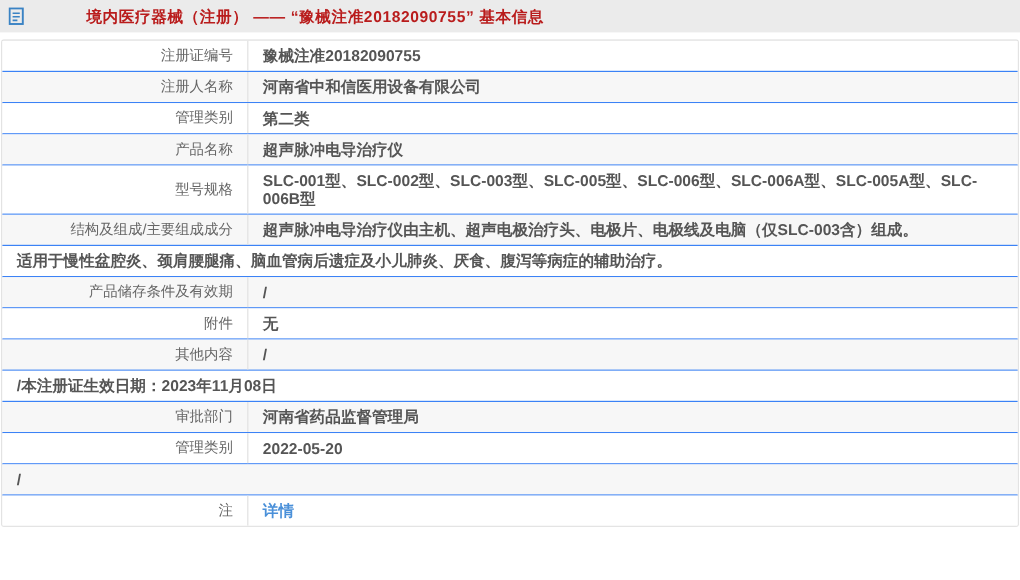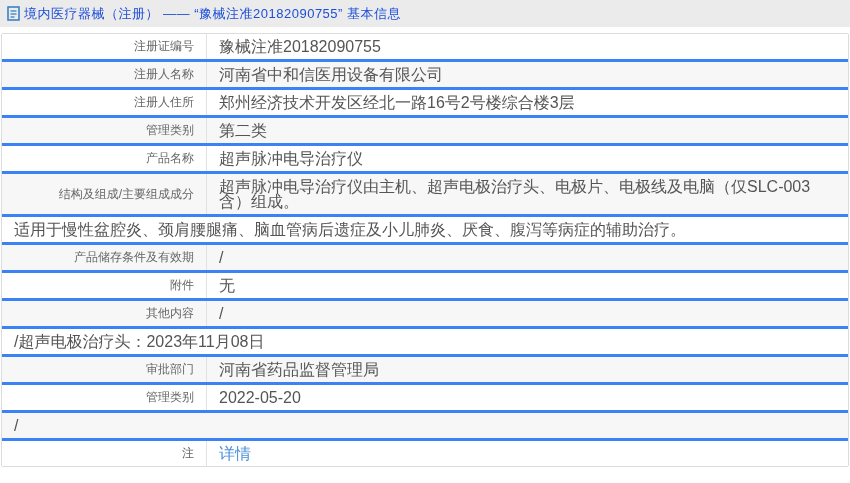--- a/index.html
+++ b/index.html
@@ -17,34 +17,35 @@
     padding-left: 7px;
   }
   .page-header .doc-icon {
     width: 13px; height: 15px;
     margin-right: 4px;
     display: inline-flex;
     align-items: center;
   }
   .page-title {
     font-size: 13px;
-    font-weight: normal;
-    color: #1d4ed8;
+    font-weight: bold;
+    color: #b91c1c;
     letter-spacing: 0.5px;
+    margin-left: 48px;
   }
   .info-table {
     margin: 6px 1px 0 1px;
     border: 1px solid #dcdcdc;
     border-radius: 2px;
     background: #ffffff;
   }
   .t-row {
     display: flex;
     min-height: 25px;
-    border-bottom: 3px solid #3b82f6;
+    border-bottom: 1px solid #3b82f6;
     background: #ffffff;
   }
   .t-row:nth-child(even) { background: #f7f7f7; }
   .t-row:last-child { border-bottom: none; }
   .label-cell {
     width: 205px;
     flex-shrink: 0;
     text-align: right;
     padding: 5px 12px 5px 5px;
     font-size: 12px;
@@ -52,25 +53,26 @@
     color: #666666;
     border-right: 1px solid #e2e2e2;
     display: flex;
     justify-content: flex-end;
     align-items: center;
     gap: 3px;
   }
   .value-cell {
     flex: 1;
     padding: 5px 12px;
-    font-size: 16px;
+    font-size: 13px;
     line-height: 15px;
     color: #555555;
     display: flex;
     align-items: center;
+    font-weight: bold;
   }
   .value-cell a {
     color: #4a90d9;
     text-decoration: none;
     cursor: pointer;
   }
 </style>
 </head>
 <body>
 
@@ -89,30 +91,30 @@
 <div class="info-table">
   <div class="t-row">
     <div class="label-cell">注册证编号</div>
     <div class="value-cell">豫械注准20182090755</div>
   </div>
   <div class="t-row">
     <div class="label-cell">注册人名称</div>
     <div class="value-cell">河南省中和信医用设备有限公司</div>
   </div>
   <div class="t-row">
-    <div class="label-cell">注册人住所</div>
-    <div class="value-cell">郑州经济技术开发区经北一路16号2号楼综合楼3层</div>
-  </div>
-  <div class="t-row">
     <div class="label-cell">管理类别</div>
     <div class="value-cell">第二类</div>
   </div>
   <div class="t-row">
     <div class="label-cell">产品名称</div>
     <div class="value-cell">超声脉冲电导治疗仪</div>
+  </div>
+  <div class="t-row">
+    <div class="label-cell">型号规格</div>
+    <div class="value-cell">SLC-001型、SLC-002型、SLC-003型、SLC-005型、SLC-006型、SLC-006A型、SLC-005A型、SLC-006B型</div>
   </div>
   <div class="t-row">
     <div class="label-cell">结构及组成/主要组成成分</div>
     <div class="value-cell">超声脉冲电导治疗仪由主机、超声电极治疗头、电极片、电极线及电脑（仅SLC-003含）组成。</div>
   </div>
   <div class="t-row">
     <div class="value-cell">适用于慢性盆腔炎、颈肩腰腿痛、脑血管病后遗症及小儿肺炎、厌食、腹泻等病症的辅助治疗。</div>
   </div>
   <div class="t-row">
     <div class="label-cell">产品储存条件及有效期</div>
@@ -120,21 +122,21 @@
   </div>
   <div class="t-row">
     <div class="label-cell">附件</div>
     <div class="value-cell">无</div>
   </div>
   <div class="t-row">
     <div class="label-cell">其他内容</div>
     <div class="value-cell">/</div>
   </div>
   <div class="t-row">
-    <div class="value-cell">/超声电极治疗头：2023年11月08日</div>
+    <div class="value-cell">/本注册证生效日期：2023年11月08日</div>
   </div>
   <div class="t-row">
     <div class="label-cell">审批部门</div>
     <div class="value-cell">河南省药品监督管理局</div>
   </div>
   <div class="t-row">
     <div class="label-cell">管理类别</div>
     <div class="value-cell">2022-05-20</div>
   </div>
   <div class="t-row">

